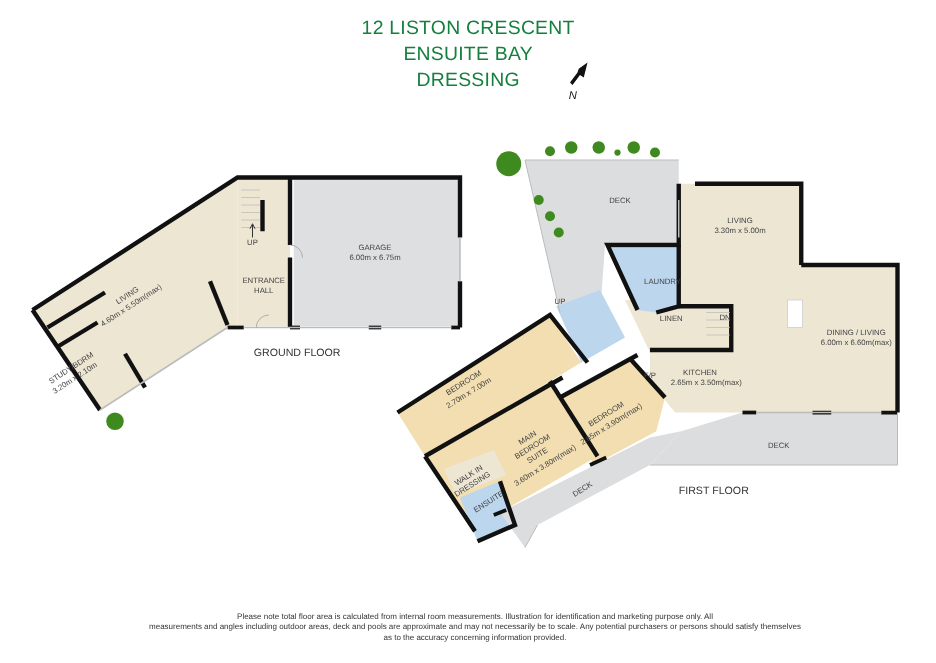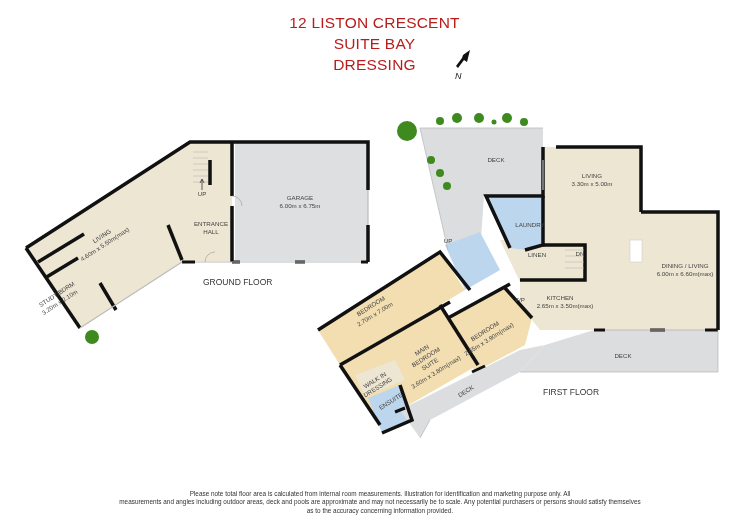--- a/index.html
+++ b/index.html
@@ -1,28 +1,28 @@
 <!DOCTYPE html>
 <html><head>
 <meta charset="utf-8">
 <style>
   html,body{margin:0;padding:0;background:#ffffff;}
   body{width:749px;height:530px;position:relative;overflow:hidden;font-family:"Liberation Sans",sans-serif;color:#222;}
-  .title{position:absolute;left:0;width:749px;text-align:center;font-size:15.5px;color:#b91c1c;letter-spacing:0.2px;}
+  .title{position:absolute;left:0;width:749px;text-align:center;font-size:15.5px;color:#15803d;letter-spacing:0.2px;}
   .t1{top:14px}.t2{top:35px}.t3{top:56px}
   svg{position:absolute;left:0;top:0;}
   .lbl{font-family:"Liberation Sans",sans-serif;font-size:6.2px;fill:#444;text-anchor:middle;}
   .floor{font-family:"Liberation Sans",sans-serif;font-size:8.5px;fill:#333;}
   .disclaimer{position:absolute;left:100px;width:560px;top:490px;text-align:center;font-size:6.4px;line-height:8.4px;color:#333;}
 </style>
 </head>
 <body>
 
 <div class="title t1">12 LISTON CRESCENT</div>
-<div class="title t2">SUITE BAY</div>
+<div class="title t2">ENSUITE BAY</div>
 <div class="title t3">DRESSING</div>
 
 <svg width="749" height="530" viewBox="0 0 749 530">
 
   <g>
     <path d="M463 55 L470 50 L467 62 L464 60 L458 68 L456 66 L462 58 Z" fill="#111"></path>
     <text x="455" y="79" font-size="9" font-style="italic" font-family="Liberation Sans, sans-serif" fill="#111">N</text>
   </g>
 
   <g>

